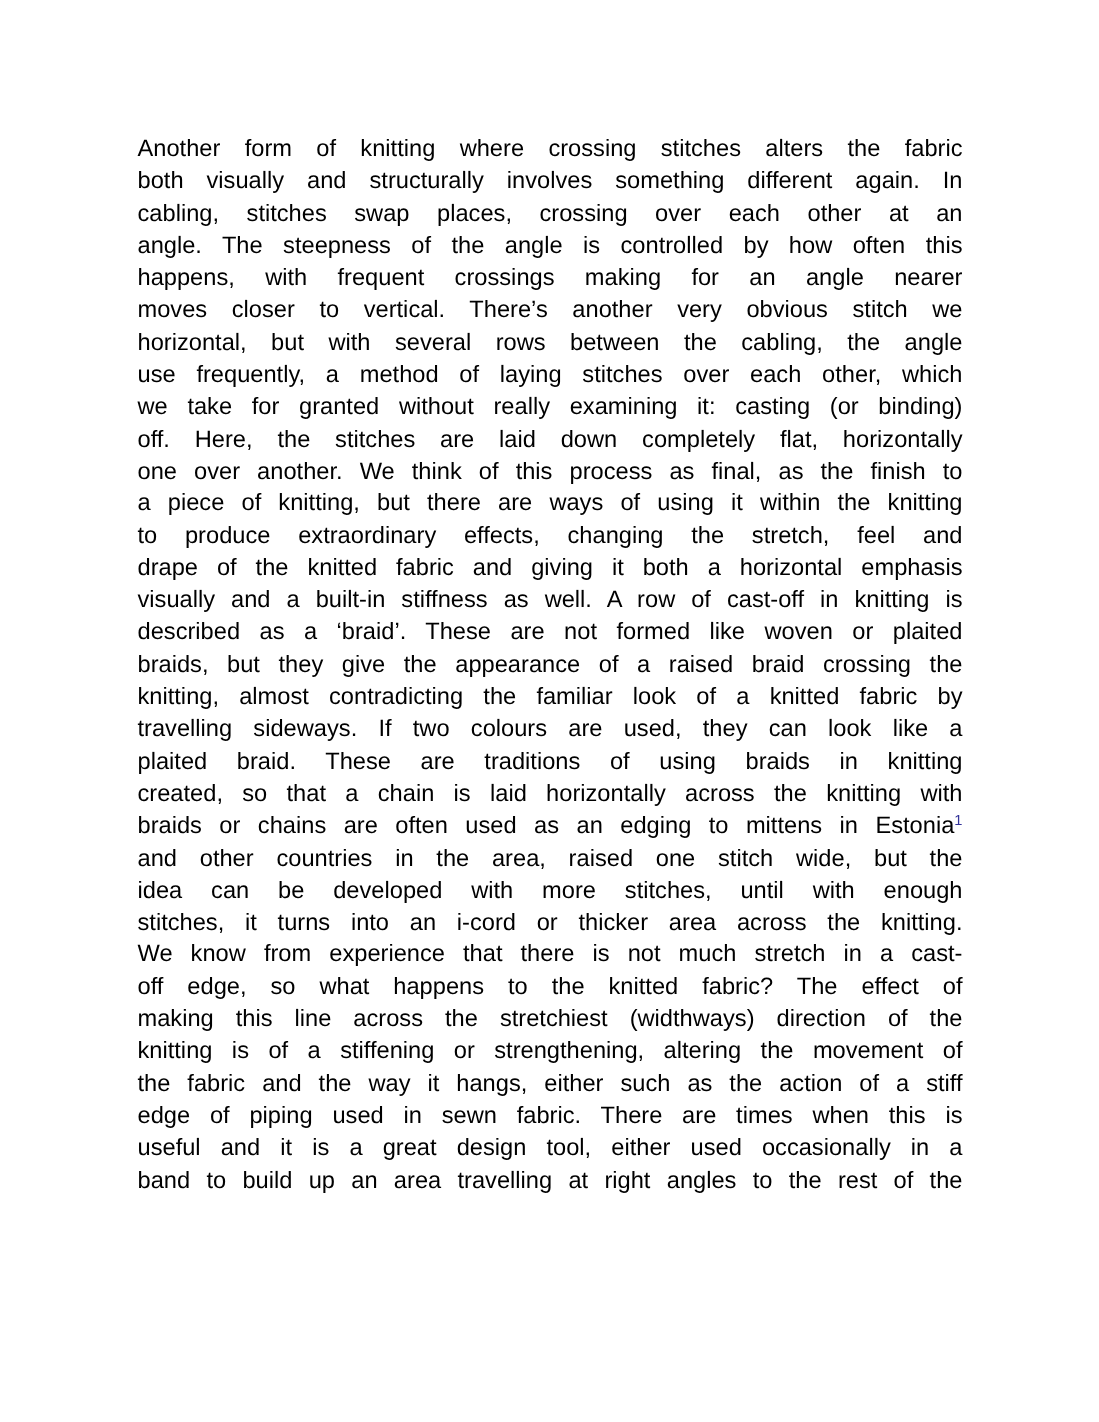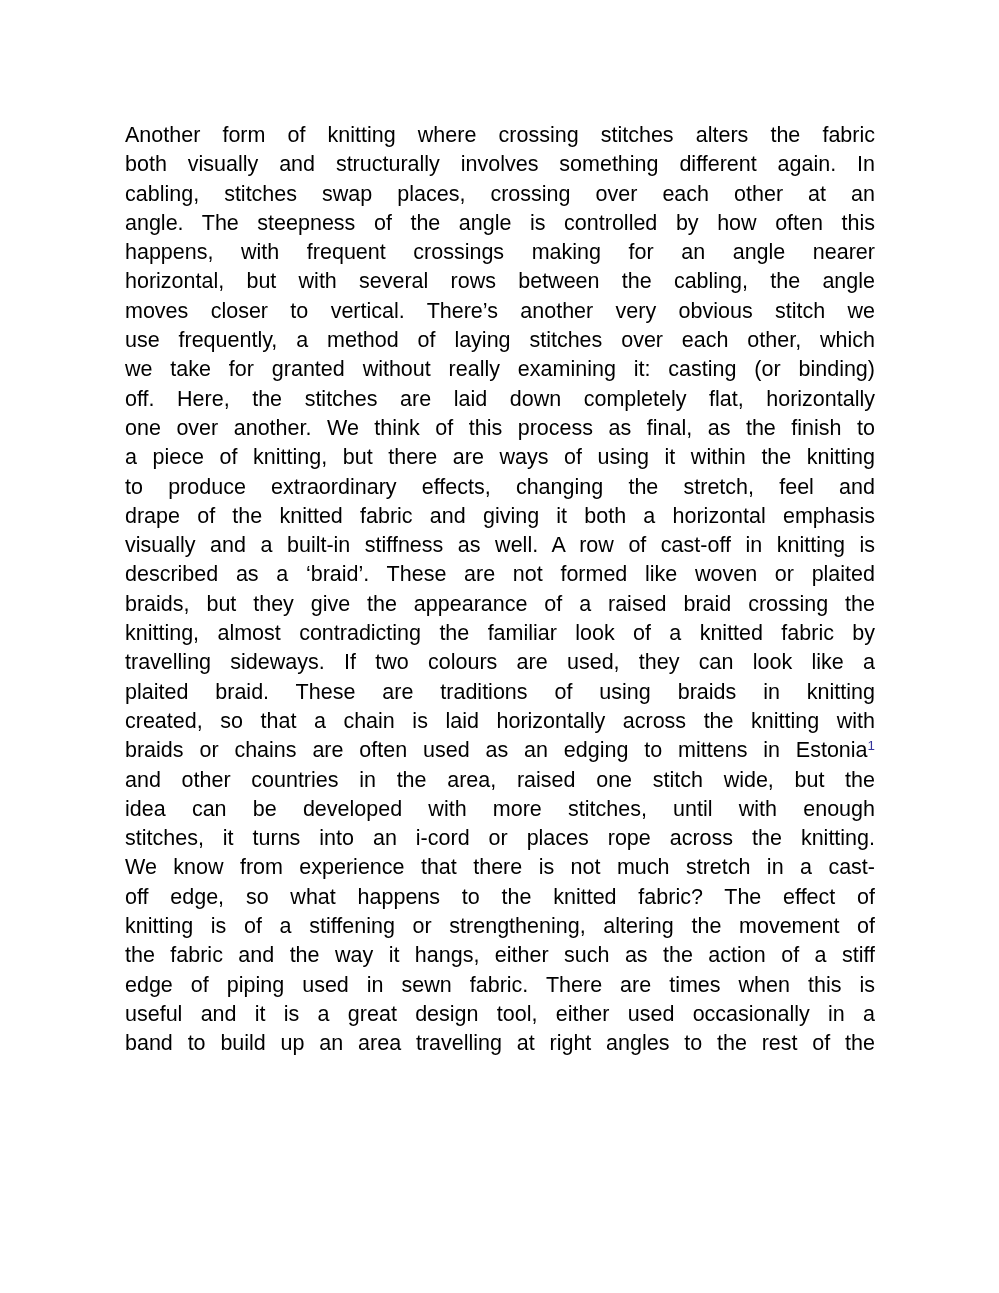--- a/index.html
+++ b/index.html
@@ -47,41 +47,42 @@
 </head>
 <body>
 
 <div class="page">
   <div class="paragraph">
       <div class="text-line">Another form of knitting where crossing stitches alters the fabric</div>
       <div class="text-line">both visually and structurally involves something different again. In</div>
       <div class="text-line">cabling, stitches swap places, crossing over each other at an</div>
       <div class="text-line">angle. The steepness of the angle is controlled by how often this</div>
       <div class="text-line">happens, with frequent crossings making for an angle nearer</div>
+      <div class="text-line">moves closer to vertical. There’s another very obvious stitch we</div>
       <div class="text-line">horizontal, but with several rows between the cabling, the angle</div>
-      <div class="text-line">moves closer to vertical. There’s another very obvious stitch we</div>
       <div class="text-line">use frequently, a method of laying stitches over each other, which</div>
       <div class="text-line">we take for granted without really examining it: casting (or binding)</div>
       <div class="text-line">off. Here, the stitches are laid down completely flat, horizontally</div>
       <div class="text-line">one over another. We think of this process as final, as the finish to</div>
       <div class="text-line">a piece of knitting, but there are ways of using it within the knitting</div>
       <div class="text-line">to produce extraordinary effects, changing the stretch, feel and</div>
       <div class="text-line">drape of the knitted fabric and giving it both a horizontal emphasis</div>
       <div class="text-line">visually and a built-in stiffness as well. A row of cast-off in knitting is</div>
       <div class="text-line">described as a ‘braid’. These are not formed like woven or plaited</div>
       <div class="text-line">braids, but they give the appearance of a raised braid crossing the</div>
       <div class="text-line">knitting, almost contradicting the familiar look of a knitted fabric by</div>
       <div class="text-line">travelling sideways. If two colours are used, they can look like a</div>
       <div class="text-line">plaited braid. These are traditions of using braids in knitting</div>
       <div class="text-line">created, so that a chain is laid horizontally across the knitting with</div>
       <div class="text-line">braids or chains are often used as an edging to mittens in Estonia<sup class="footnote-ref" style="color: rgb(51, 51, 153);">1</sup></div>
       <div class="text-line">and other countries in the area, raised one stitch wide, but the</div>
       <div class="text-line">idea can be developed with more stitches, until with enough</div>
-      <div class="text-line">stitches, it turns into an i-cord or places rope across the knitting.</div>
+      <div class="text-line">stitches, it turns into an i-cord or thicker area across the knitting.</div>
       <div class="text-line">We know from experience that there is not much stretch in a cast-</div>
       <div class="text-line">off edge, so what happens to the knitted fabric? The effect of</div>
+      <div class="text-line">making this line across the stretchiest (widthways) direction of the</div>
       <div class="text-line">knitting is of a stiffening or strengthening, altering the movement of</div>
       <div class="text-line">the fabric and the way it hangs, either such as the action of a stiff</div>
       <div class="text-line">edge of piping used in sewn fabric. There are times when this is</div>
       <div class="text-line">useful and it is a great design tool, either used occasionally in a</div>
       <div class="text-line">band to build up an area travelling at right angles to the rest of the</div>
     </div>
 </div>
 
 </body></html>

